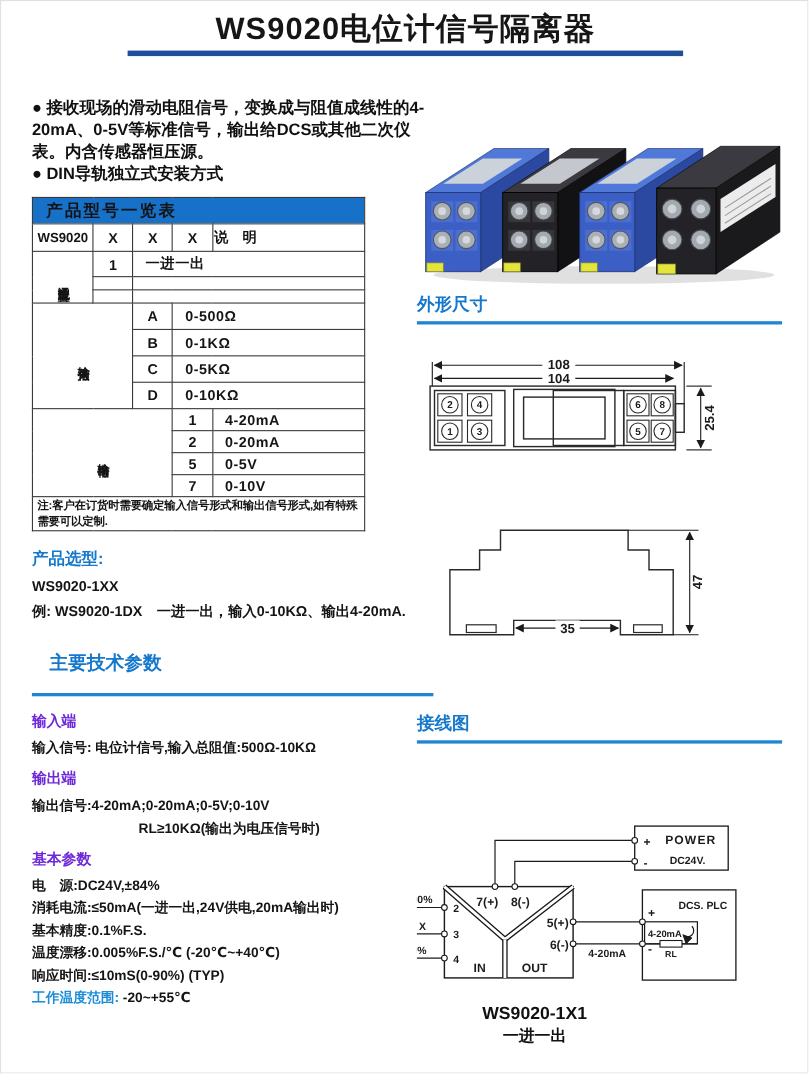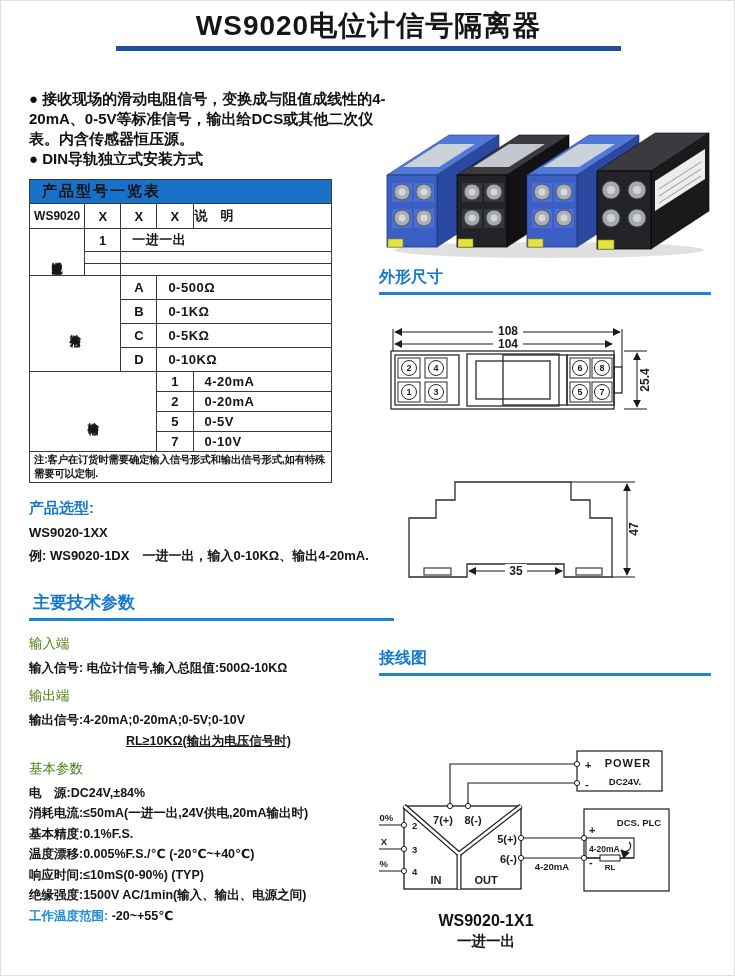--- a/index.html
+++ b/index.html
@@ -27,27 +27,27 @@
   td.c-desc{padding-left:11px;font-size:13px;letter-spacing:.5px;}
   tr.row{height:23px;}
   tr.row-s{height:12px;}
   tr.row-m{height:24px;}
   tr.row-o{height:20px;}
   td.v-label{text-align:center;vertical-align:middle;}
   td.v-label span{writing-mode:vertical-lr;text-orientation:upright;
     font-size:11px;line-height:12px;letter-spacing:1px;display:inline-block;}
   td.t-note{font-size:10.4px;height:19px;padding-left:4px;font-weight:bold;letter-spacing:-.2px;}
   
-  .h-main{font-size:17px;font-weight:bold;color:#1678cc;margin:4px;}
+  .h-main{font-size:17px;font-weight:bold;color:#1678cc;margin:16px;}
   .h-rule{height:3px;background:#1e85d2;margin-top:4px;}
-  .h-sub{font-size:13.5px;font-weight:normal;color:#4d7c0f;margin:0;}
+  .h-sub{font-size:13.5px;font-weight:bold;color:#6d28d9;margin:0;}
   .sel-head{font-size:15px;font-weight:bold;color:#1678cc;margin:16px 0 0 0;}
   .sel-line{font-size:13px;font-weight:bold;margin:7px 0 0 0;color:#141414;}
   .line{font-size:12.5px;font-weight:bold;line-height:13px;margin:0 0 7.5px 0;color:#141414;}
-  .indent{padding-left:97px;text-decoration:underline;}
+  .indent{padding-left:97px;}
   .lbl-blue{color:#1b8cd8;}
   .mt14{margin-top:14px;}.mt12{margin-top:12px;}.mt26{margin-top:26px;}
   .sub-gap{margin-bottom:9px;}
   
   .h-main2{font-size:16px;font-weight:bold;color:#1678cc;margin:0;}
   svg{display:block;}
   .svg-top{margin:26px 0 0 0;}
   .svg-side{margin:26px 0 0 0;}
   .svg-wiring{margin:70px 0 0 0;}
   .dim-txt{font-size:12px;font-weight:bold;fill:#1b1b1b;}
@@ -156,21 +156,20 @@
     <h4 class="h-sub mt12 sub-gap">输出端</h4>
     <p class="line">输出信号:4-20mA;0-20mA;0-5V;0-10V</p>
     <p class="line indent">RL≥10KΩ(输出为电压信号时)</p>
 
     <h4 class="h-sub mt12 sub-gap">基本参数</h4>
     <p class="line">电　源:DC24V,±84%</p>
     <p class="line">消耗电流:≤50mA(一进一出,24V供电,20mA输出时)</p>
     <p class="line">基本精度:0.1%F.S.</p>
     <p class="line">温度漂移:0.005%F.S./℃ (-20℃~+40℃)</p>
     <p class="line">响应时间:≤10mS(0-90%) (TYP)</p>
-    <p class="line">绝缘强度:1500V AC/1min(输入、输出、电源之间)</p>
 
     <p class="line"><span class="lbl-blue">工作温度范围:</span> <span>-20~+55℃</span></p>
 
   </div>
 
   <div class="right-col">
 
     <svg class="svg-photo" width="332" height="172" viewBox="0 0 332 172">
       <ellipse cx="170" cy="163" rx="155" ry="8" fill="rgba(0,0,0,0.12)"></ellipse>
 

